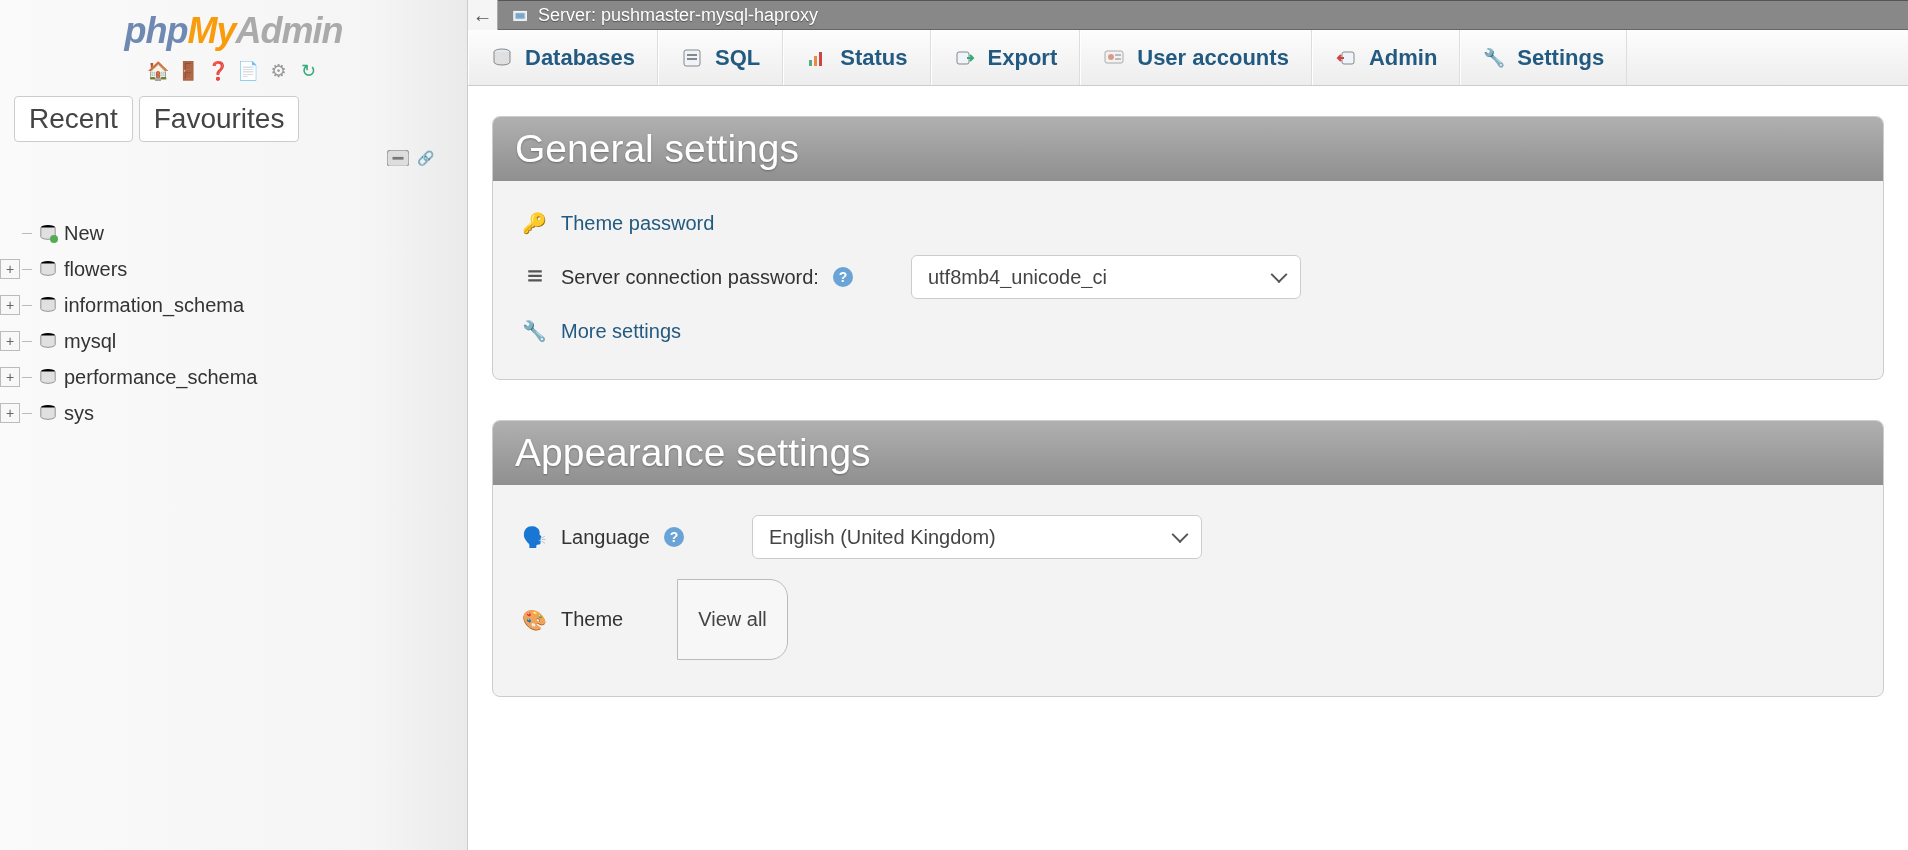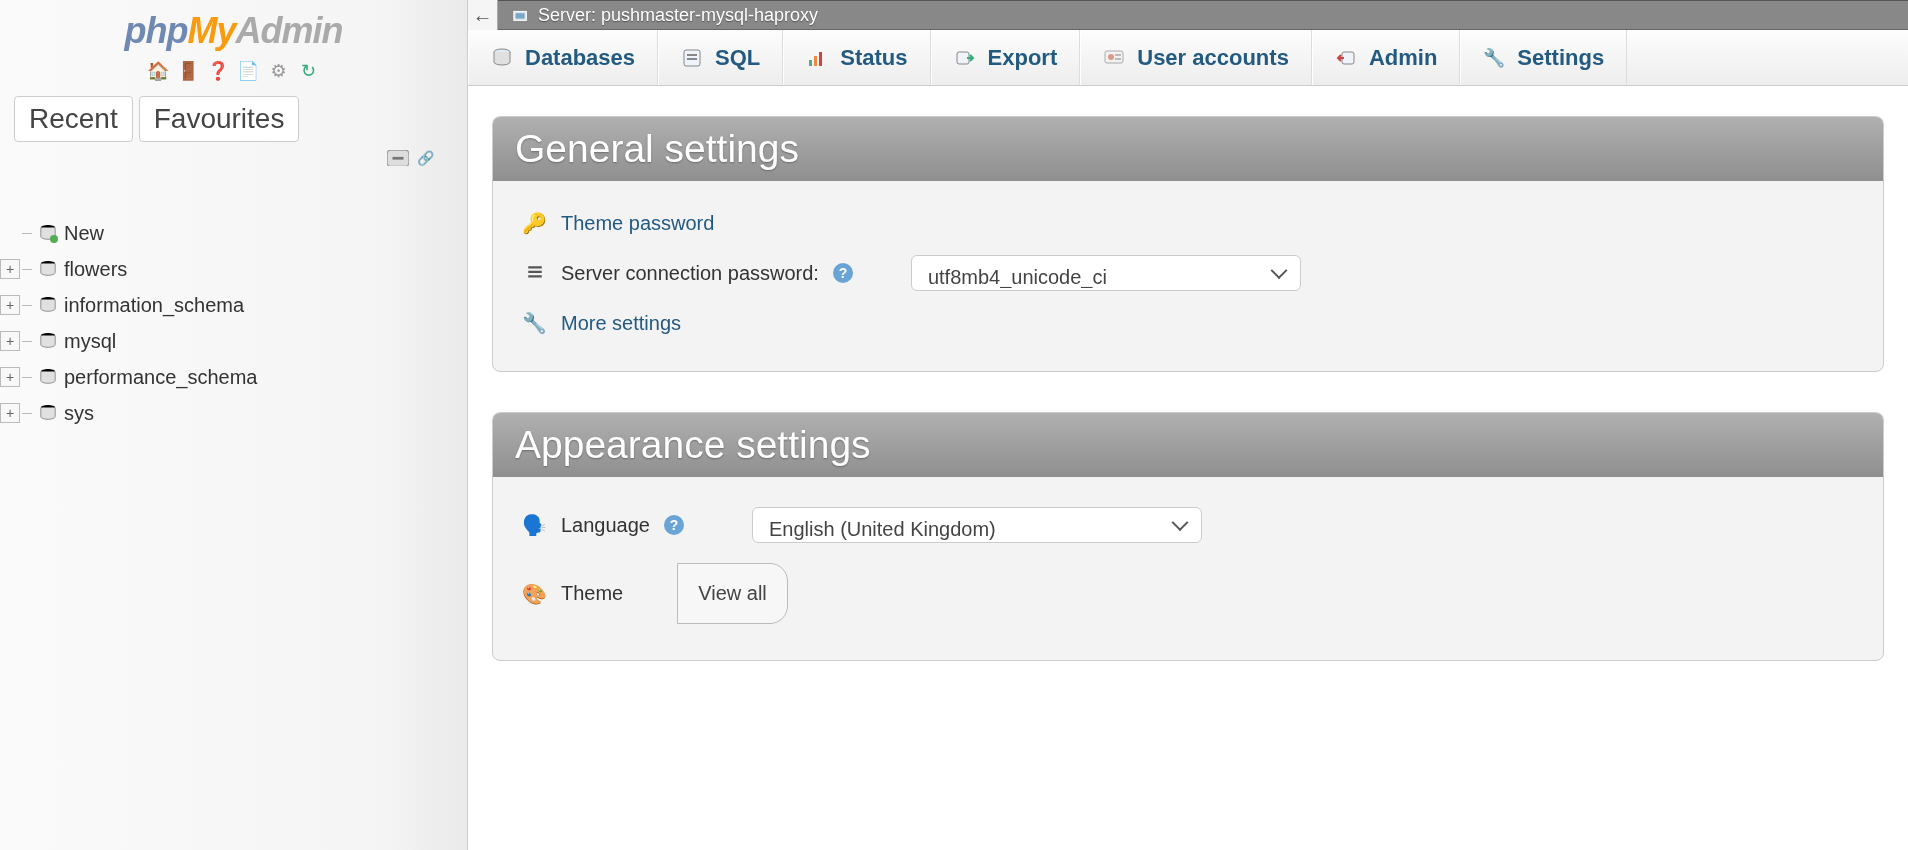--- a/index.html
+++ b/index.html
@@ -191,39 +191,39 @@
   .row .ricon { width:24px; display:inline-flex;align-items:center;justify-content:center;color:#b07; }
   .row .link { color:#235a81; cursor:pointer; }
   .row .help {
     width:20px;height:20px;border-radius:50%;
     background:#6aa3d5;color:#fff;font-size:14px;font-weight:bold;
     display:inline-flex;align-items:center;justify-content:center;
     cursor:pointer;
   }
   .select {
     background:#fff;border:1px solid #ccc;border-radius:6px;
-    padding: 10px 44px 2px 16px;
+    padding: 10px 44px 10px 16px;
     font-size:20px;color:#444;
     appearance:none;
     position:relative;
     min-width: 280px;
   }
   .select-wrap { position:relative; display:inline-block; }
   .select-wrap::after {
     content:"";
     position:absolute; right:16px; top:50%;
     width:10px;height:10px;
     border-right:2px solid #555;border-bottom:2px solid #555;
     transform: translateY(-70%) rotate(45deg);
     pointer-events:none;
   }
   .small-btn {
     background:#f7f7f7;border:1px solid #bbb;
     border-radius: 0 18px 18px 0;
-    padding: 18px 20px;
+    padding: 28px 20px;
     font-size:20px;
     color:#444;
     cursor:pointer;
     margin-left:-4px;
   }
 
   
   .cyl path { fill:#e0e0e0; stroke:#888; stroke-width:1; }
 </style>
 </head>

